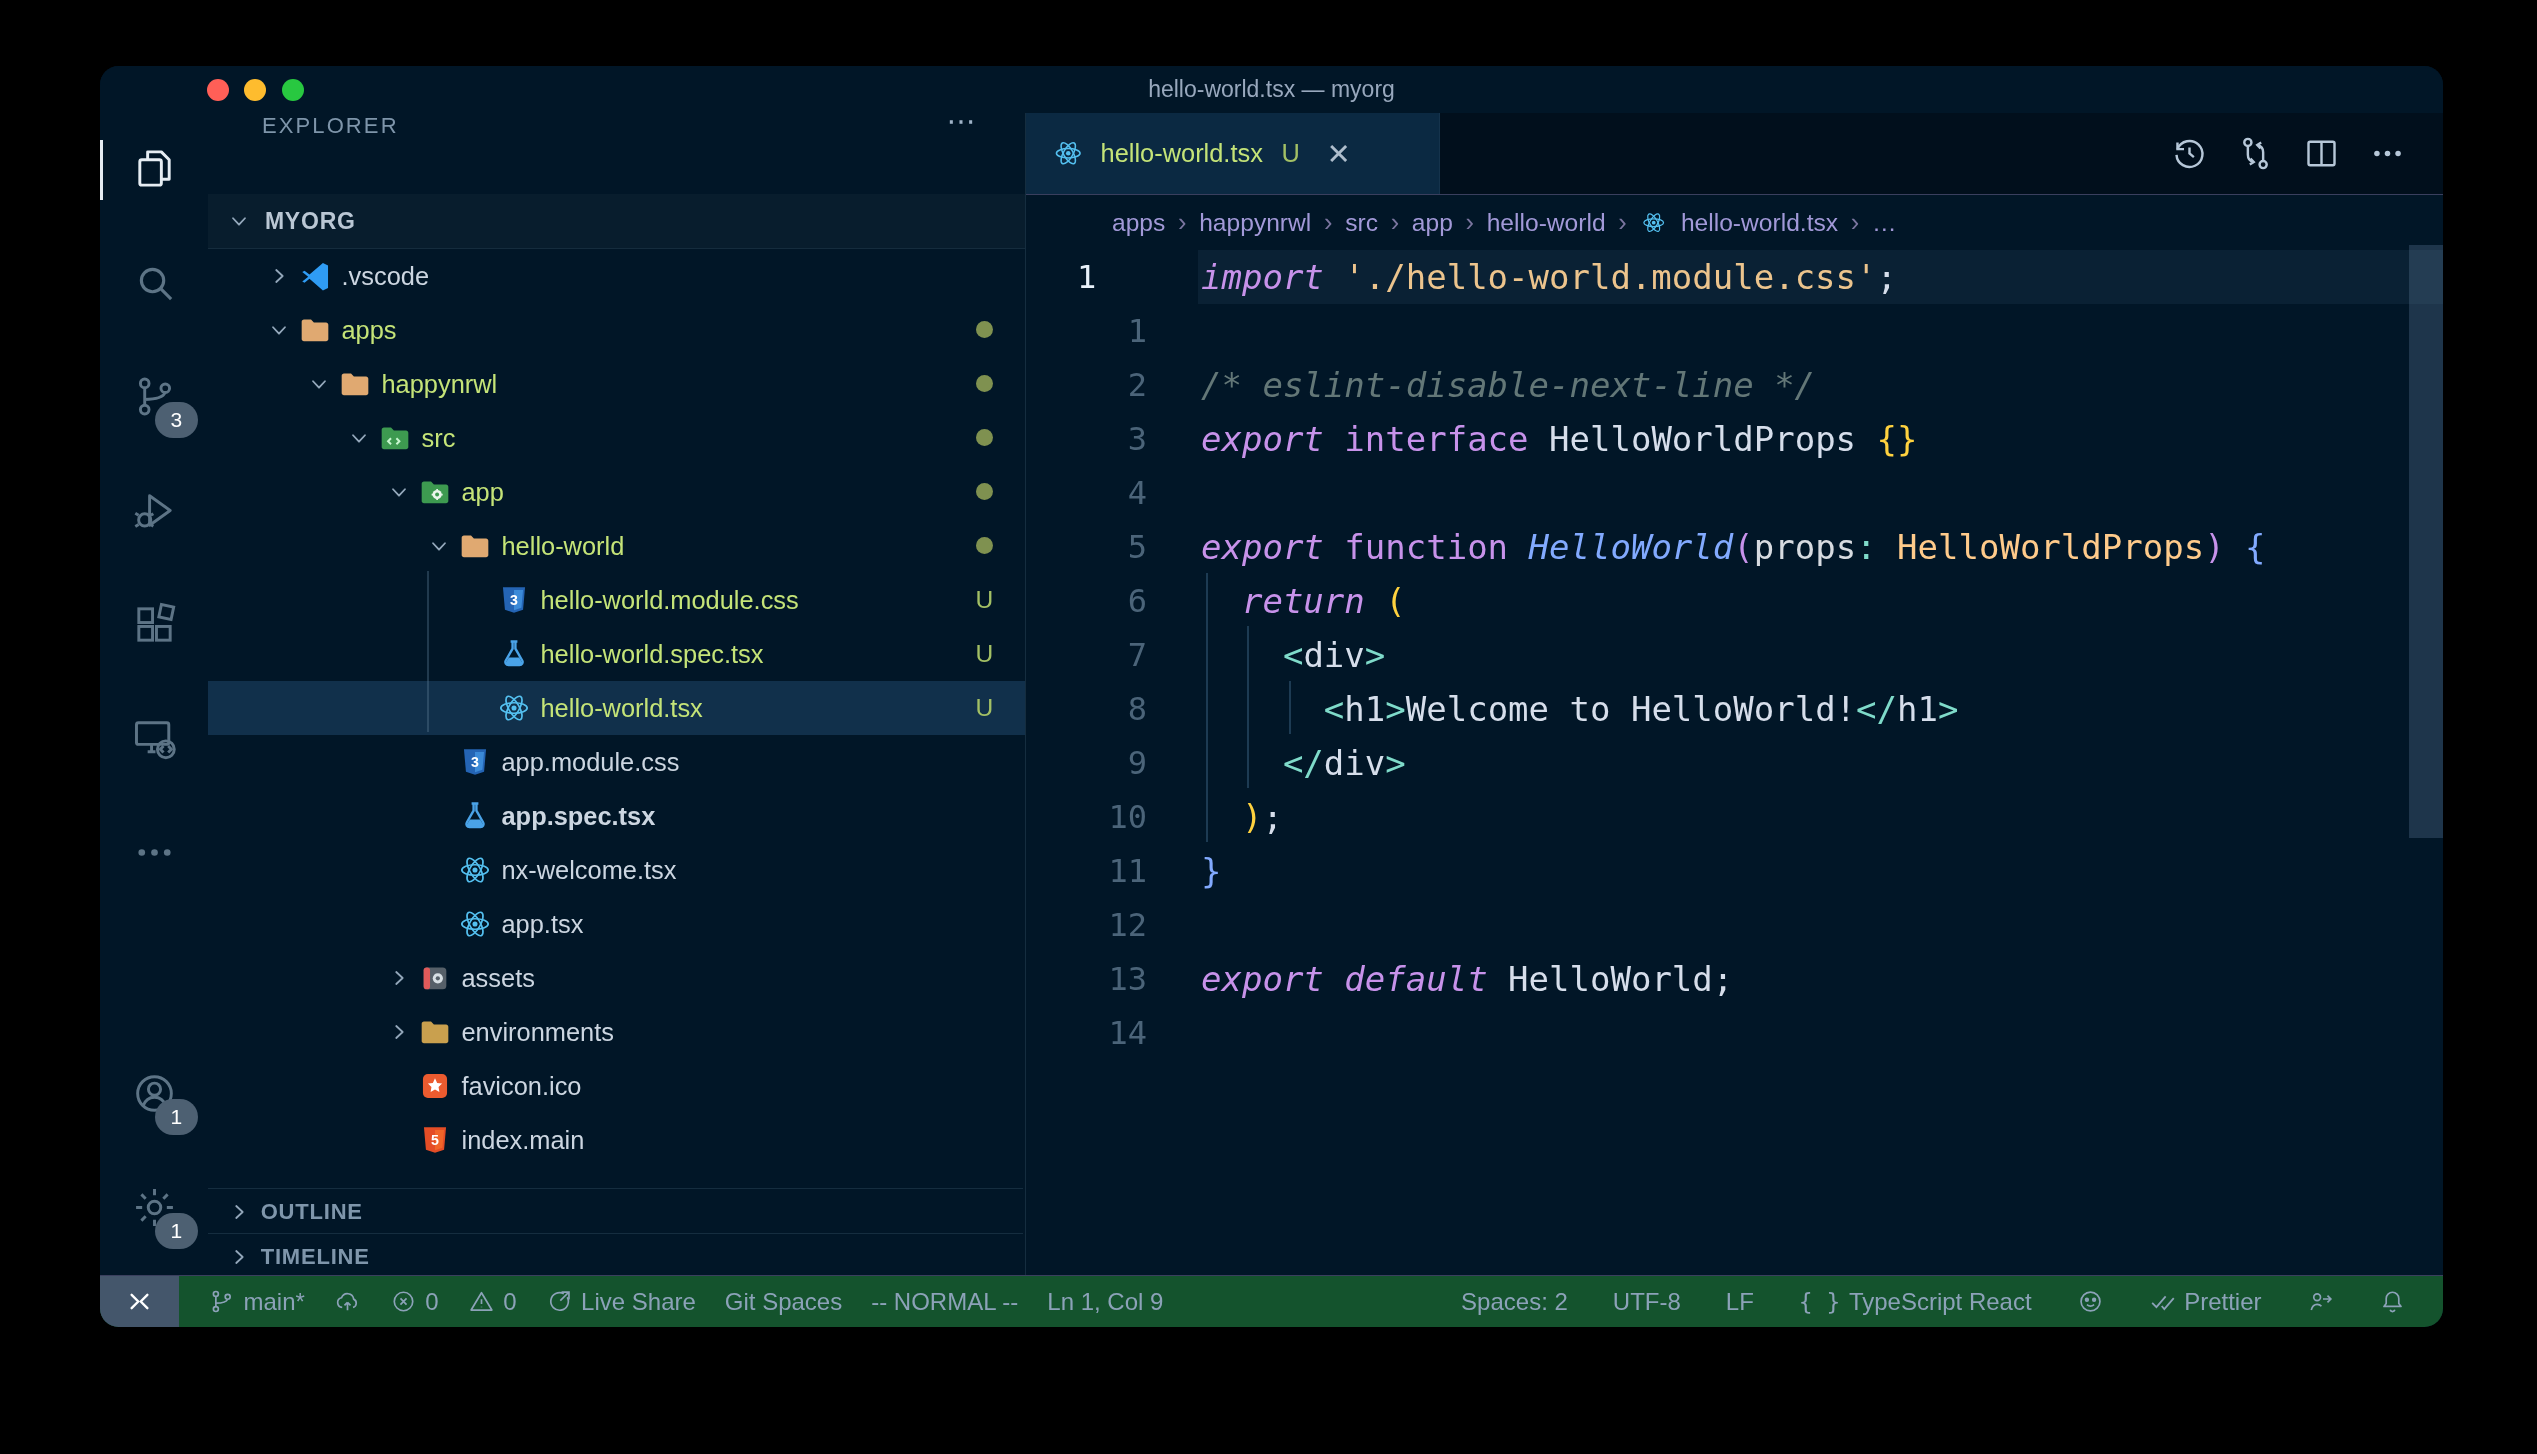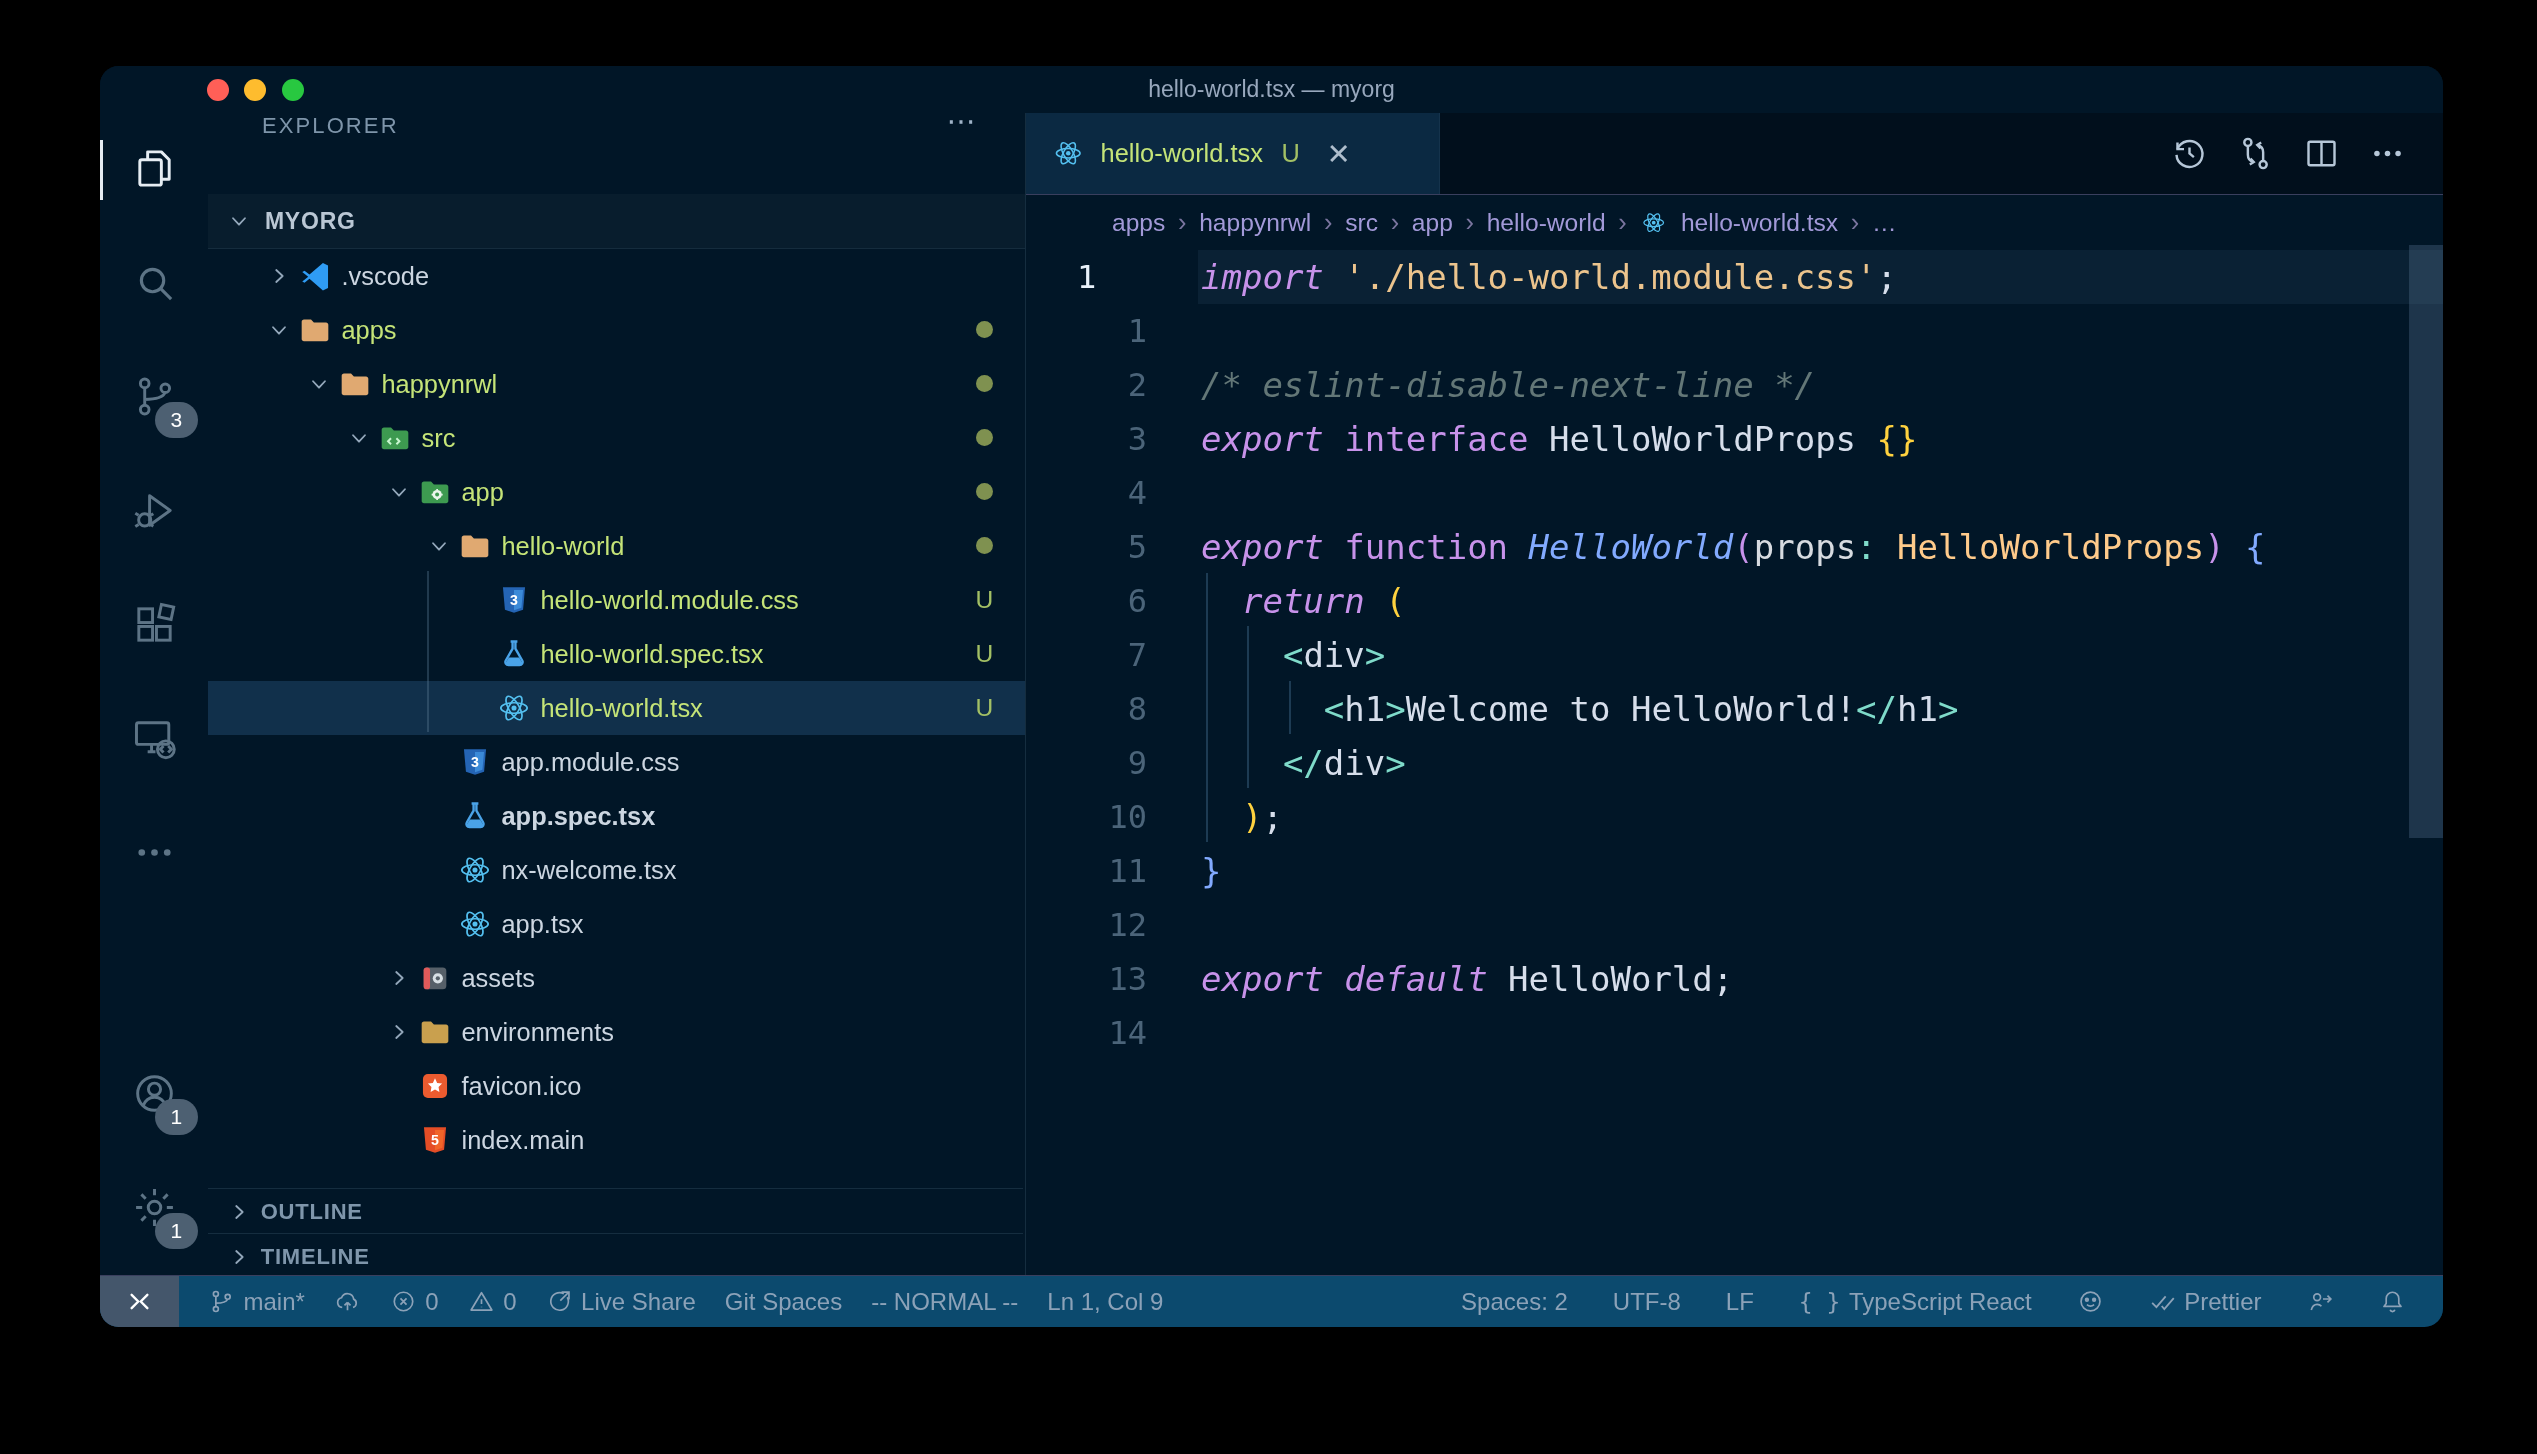--- a/index.html
+++ b/index.html
@@ -57,21 +57,21 @@
   .codearea{position:absolute;top:137px;left:0;right:0;bottom:0;font-family:"DejaVu Sans Mono",monospace;font-size:34px}
   .curline{position:absolute;left:172px;right:0;top:0;height:54px;background:rgba(114,149,192,.09)}
   .cguide{position:absolute;width:1.7px;background:#1d3b53}
   .cline{height:54px;display:flex;align-items:center;position:relative}
   .ln{width:121px;flex:none;text-align:right;color:#4b6479;font-size:32px}
   .ln.active{width:70px;padding-left:51px;text-align:left;color:#e8f1fa}
   .ctext{padding-left:54px;white-space:pre}
   .tk-kw,.tk-cmt,.tk-fn{font-style:italic}
   .scrollbar{position:absolute;right:0;top:132px;width:34px;height:593px;background:rgba(90,118,148,.33);cursor:pointer}
   
-  .statusbar{position:absolute;left:0;right:0;bottom:0;height:51px;background:#0c4a6e;border-top:1.7px solid #3a3f5e;
+  .statusbar{position:absolute;left:0;right:0;bottom:0;height:51px;background:#14532d;border-top:1.7px solid #3a3f5e;
     display:flex;align-items:center;color:#8ca2b8;font-size:24px}
   .remote{width:79px;height:100%;background:#44566b;color:#fff;display:flex;align-items:center;justify-content:center;cursor:pointer}
   .sitem{display:flex;align-items:center;gap:8.5px;margin-left:29px;cursor:pointer;white-space:nowrap}
   .sright{margin-left:auto;display:flex;align-items:center;margin-right:8.5px}
   .sright .sitem{margin-left:16px;margin-right:29px}
   .braces{font-family:"DejaVu Sans Mono",monospace;font-size:23px}
 </style>
 <style>.tk-kw{color:#c792ea}.tk-kwu{color:#c792ea}.tk-str{color:#ecc48d}.tk-cmt{color:#637777}.tk-fn{color:#82aaff}.tk-typ{color:#ffcb8b}.tk-prm{color:#d7dbe0}.tk-pun{color:#d6deeb}.tk-tag{color:#d6deeb}.tk-br{color:#7fdbca}.tk-gold{color:#ffd23f}.tk-blu{color:#82aaff}.tk-txt{color:#d6deeb}</style></head>
 <body>
 

